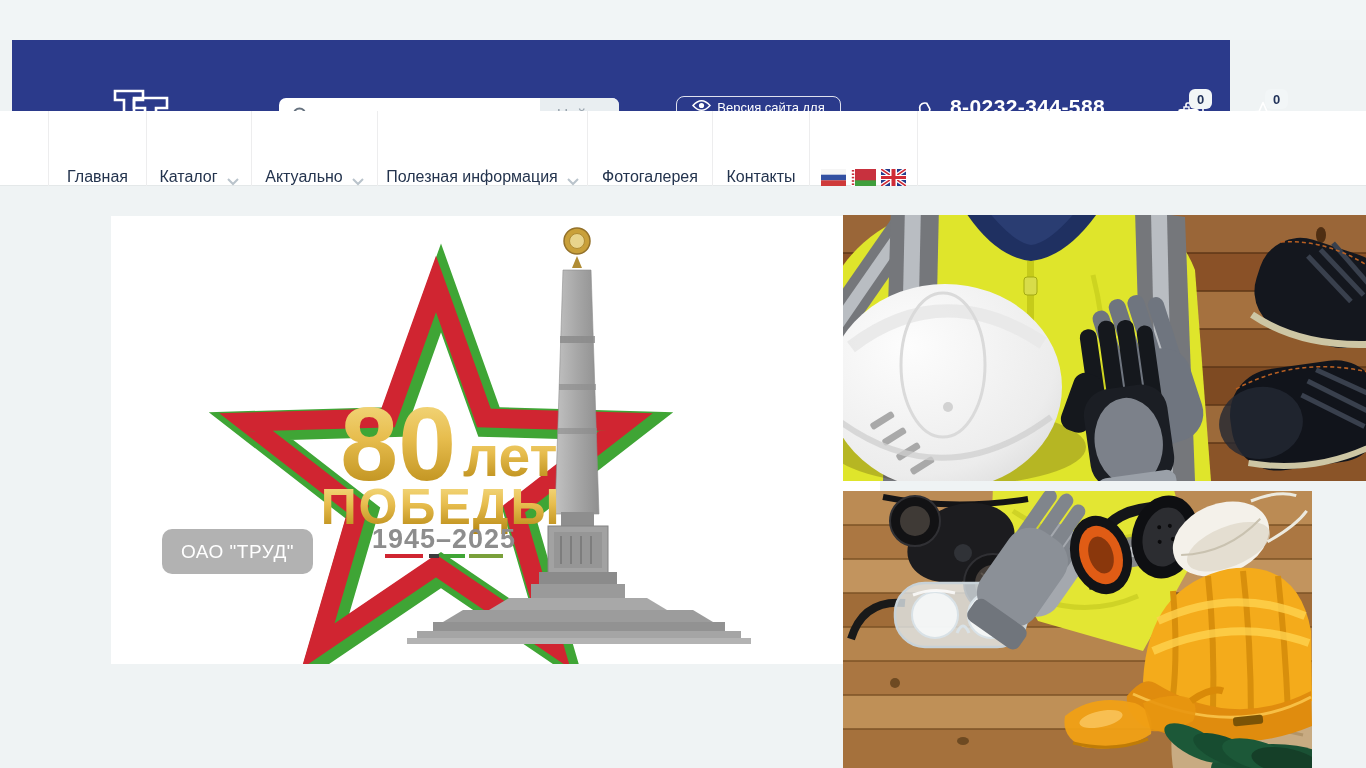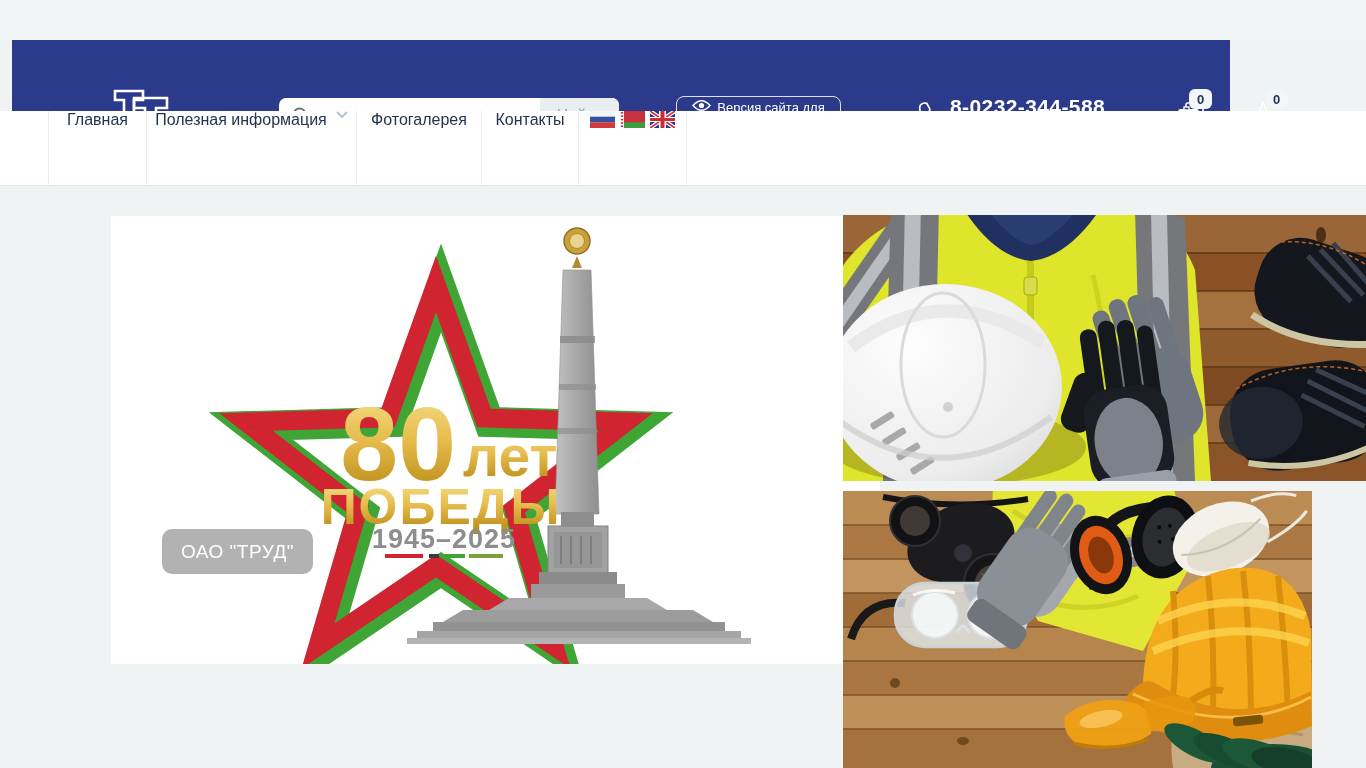--- a/index.html
+++ b/index.html
@@ -29,21 +29,21 @@
 
   .carticon { position:absolute; left:1164px; top:59px; cursor:pointer; }
   .stariconbox { position:absolute; left:1236px; top:61px; cursor:pointer; }
   .badge { position:absolute; min-width:23px; height:20px; padding:0 4px; background:#f2f6f7; border-radius:6px; color:#22335a; font-size:13px; font-weight:bold; display:flex; align-items:center; justify-content:center; }
   .badge.cart { left:1177px; top:49px; }
   .badge.fav { left:1253px; top:49px; }
 
   
   .nav { position:absolute; left:0; top:111px; width:1366px; height:75px; background:#ffffff; border-bottom:1px solid #e4e8e9; display:flex; }
   .nav .spacer { width:48px; }
-  .nav-item { height:75px; display:flex; align-items:flex-start; justify-content:center; gap:9px; border-left:1px solid #ededee; font-size:16px; color:#24344e; cursor:pointer; white-space:nowrap; }
+  .nav-item { height:75px; display:flex; align-items:flex-end; justify-content:center; gap:9px; border-left:1px solid #ededee; font-size:16px; color:#24344e; cursor:pointer; white-space:nowrap; }
   .nav-item.langs { border-right:1px solid #ededee; gap:5px; }
   .flag { width:25px; height:17px; display:block; cursor:pointer; }
 
   
   .hero { position:absolute; left:63px; top:216px; width:769px; height:448px; background:#ffffff; cursor:pointer;margin-left:48px; }
   .hero svg { display:block; }
   .company-badge { position:absolute; left:51px; top:313px; width:151px; height:45px; background:rgba(148,148,148,0.72); border-radius:10px; color:#ffffff; font-size:19px; letter-spacing:0.5px; display:flex; align-items:center; justify-content:center; cursor:pointer; }
 
   .photo-top { position:absolute; left:843px; top:215px; width:523px; height:266px; overflow:hidden; cursor:pointer; }
   .photo-bottom { position:absolute; left:843px; top:491px; width:469px; height:277px; overflow:hidden; cursor:pointer; }
@@ -117,21 +117,33 @@
     <div class="badge fav">0</div>
   </div>
 
   <div class="nav">
     <div class="spacer"></div>
 
     <div class="nav-item" style="width:98px">
         <span>Главная</span>
       </div>
 
-
+    <div class="nav-item" style="width:105px">
+        <span>Каталог</span>
+        <svg width="12" height="8" viewBox="0 0 12 8">
+          <polyline points="1,1 6,6 11,1" fill="none" stroke="#b9c3cb" stroke-width="2"></polyline>
+        </svg>
+      </div>
+
+    <div class="nav-item" style="width:126px">
+        <span>Актуально</span>
+        <svg width="12" height="8" viewBox="0 0 12 8">
+          <polyline points="1,1 6,6 11,1" fill="none" stroke="#b9c3cb" stroke-width="2"></polyline>
+        </svg>
+      </div>
 
 
     <div class="nav-item" style="width:210px">
         <span>Полезная информация</span>
         <svg width="12" height="8" viewBox="0 0 12 8">
           <polyline points="1,1 6,6 11,1" fill="none" stroke="#b9c3cb" stroke-width="2"></polyline>
         </svg>
       </div>
 
 

